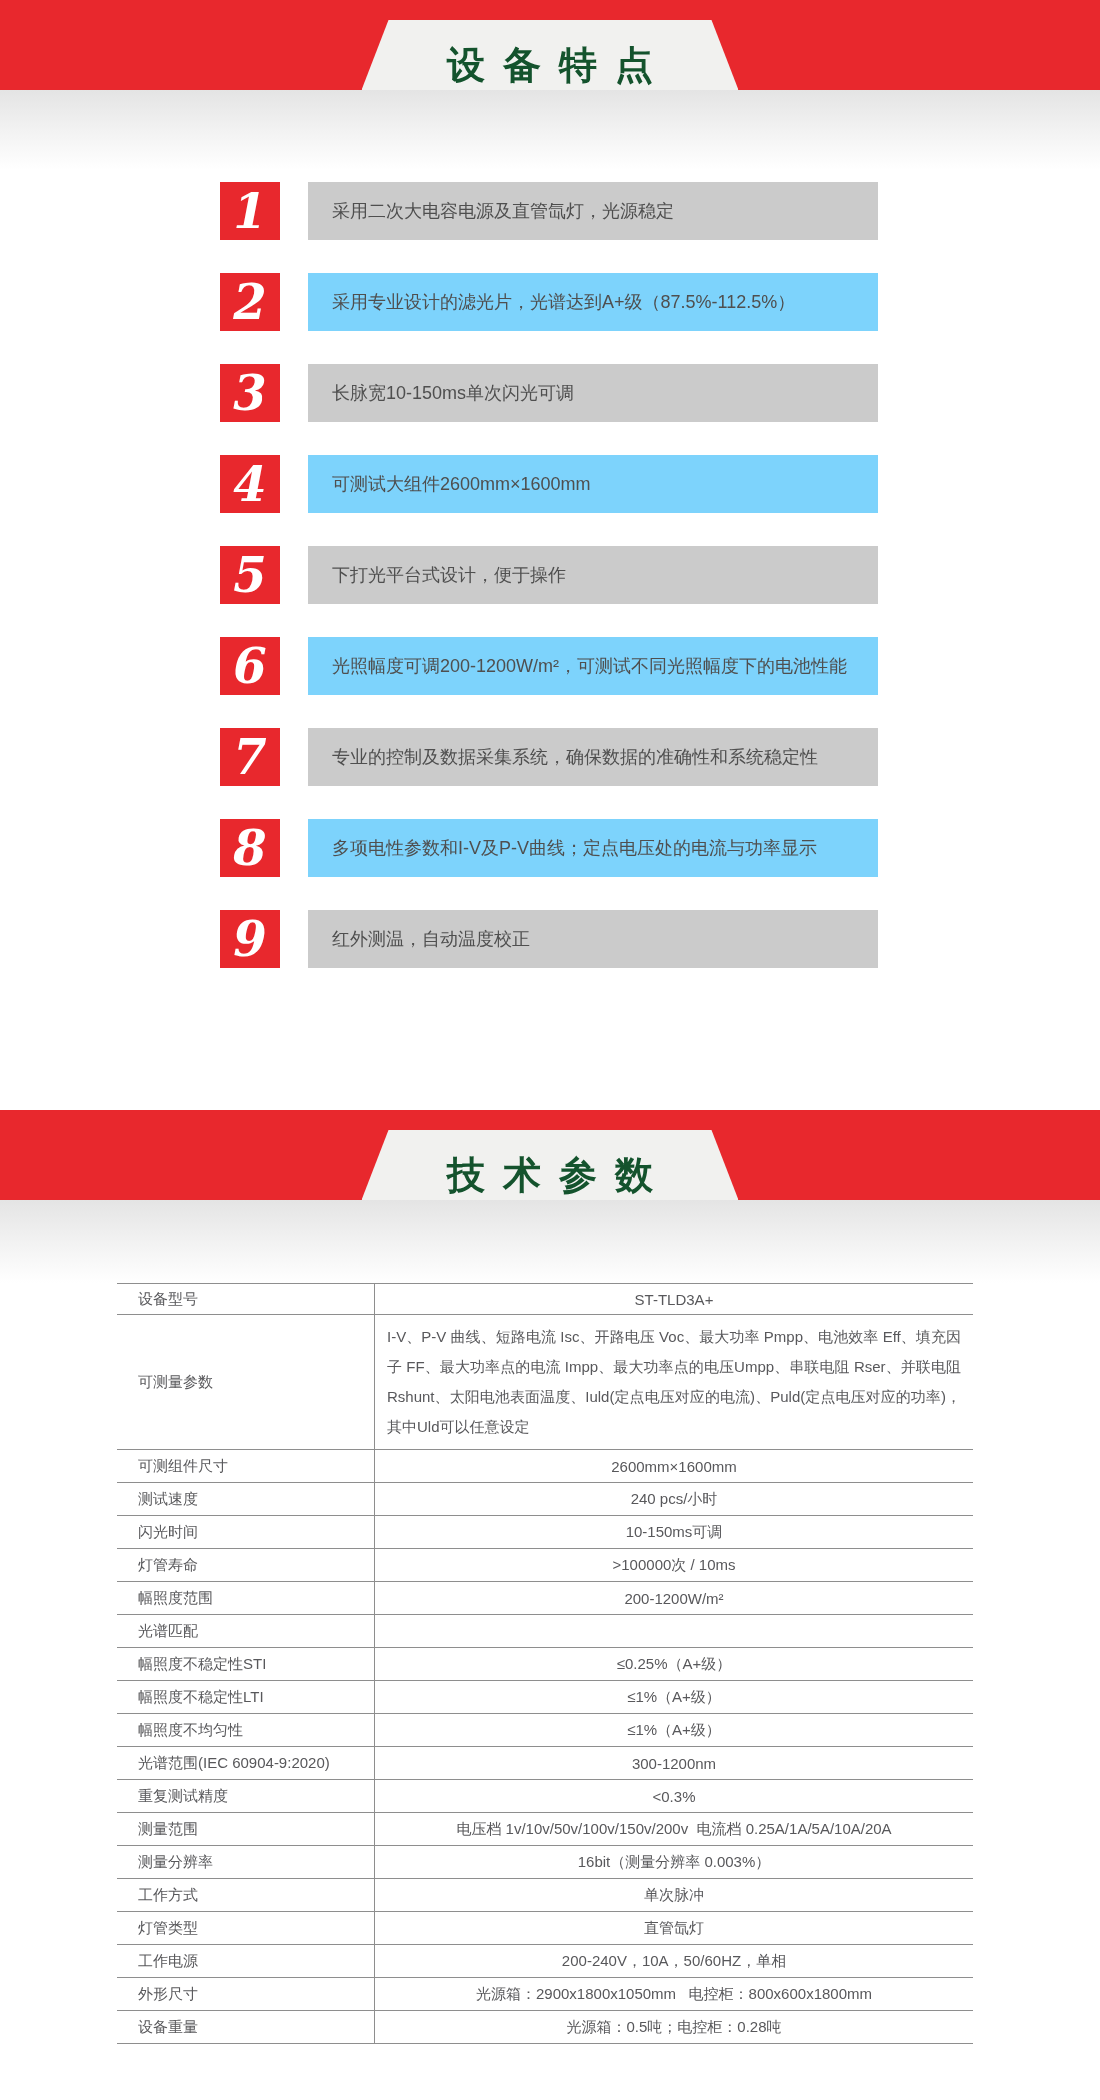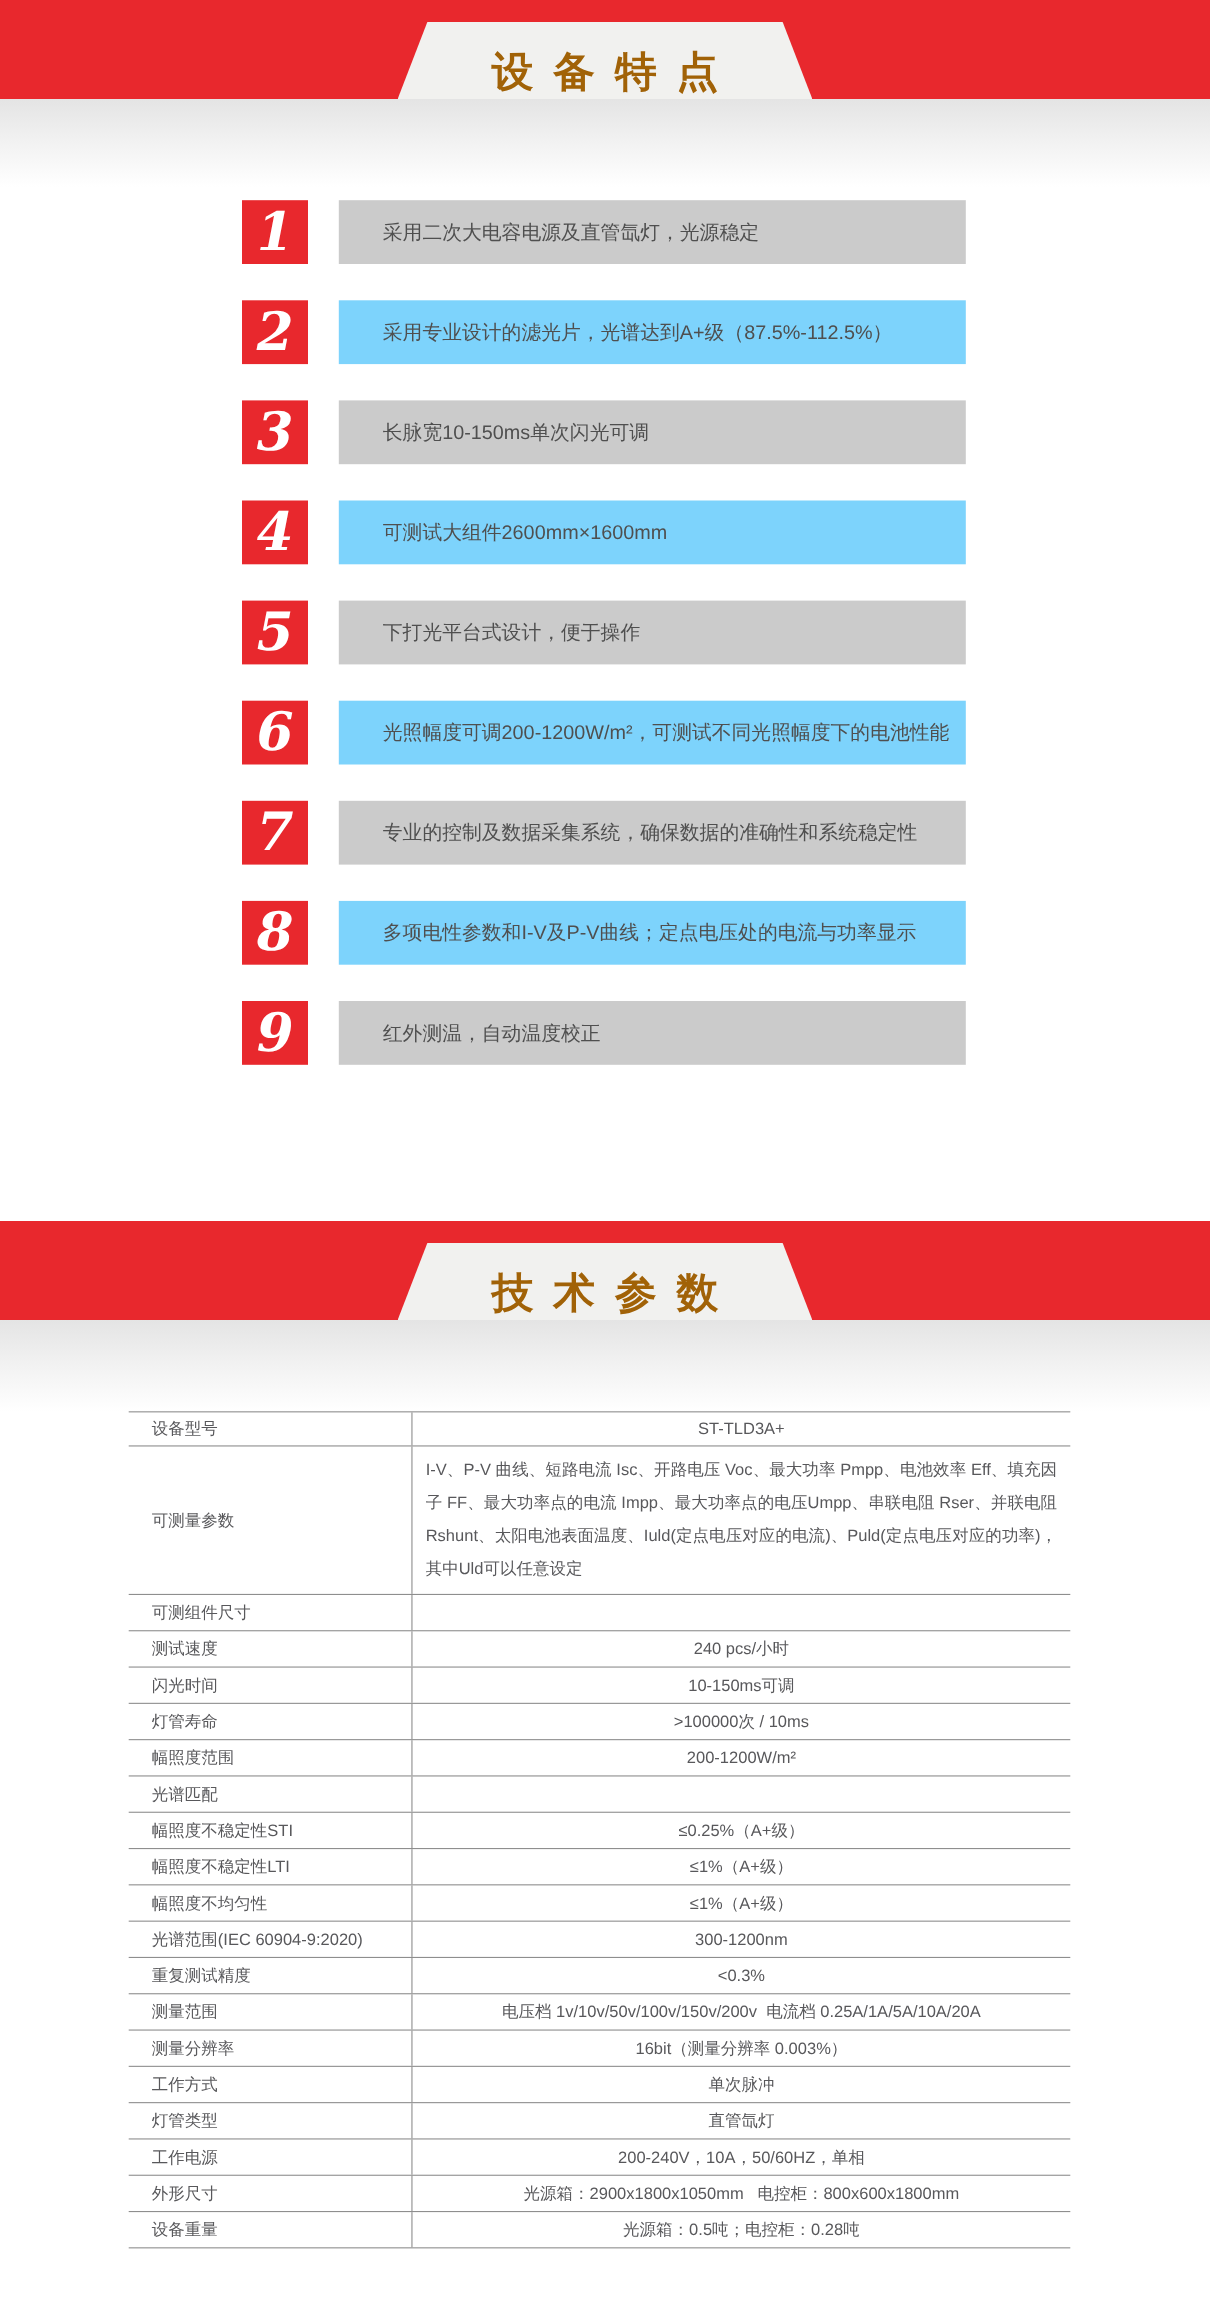--- a/index.html
+++ b/index.html
@@ -21,21 +21,21 @@
     position:absolute;
     top:20px; bottom:0;
     left:50%; transform:translateX(-50%);
     width:377px;
     background:#f1f1ef;
     clip-path:polygon(27px 0, 350px 0, 377px 100%, 0 100%);
     display:flex; align-items:center; justify-content:center;
     box-shadow:0 3px 6px rgba(0,0,0,0.10);
   }
   .section-title {
-    color:#a16207;
+    color:#14532d;
     font-size:38px;
     font-weight:bold;
     letter-spacing:18px;
     padding-left:18px;
     white-space:nowrap;
     margin-top:20px;
   }
   .fade {
     height:80px;
     background:linear-gradient(180deg,#e4e4e4 0%,#f2f2f2 50%,#ffffff 100%);
@@ -59,21 +59,21 @@
     font-weight:bold;
     font-size:48px;
     display:flex; align-items:center; justify-content:center;
     margin-right:28px;
     flex:0 0 auto;
   }
   .featbar {
     width:570px; height:58px;
     box-sizing:border-box;
     display:flex; align-items:center;
-    padding-left:40px;
+    padding-left:24px;
     font-size:18px;
     color:#4f4f4f;
   }
   .featbar.dark  { background:#cbcbcb; }
   .featbar.light { background:#7dd3fc; }
 
   
   .specs-section { margin-top:142px;border-radius:22px; }
   .spec-table {
     margin-left:117px;
@@ -219,20 +219,21 @@
     <div class="spec-value">ST-TLD3A+</div>
   </div>
 
   <div class="spec-row row-multi">
     <div class="spec-label">可测量参数</div>
     <div class="spec-value">I-V、P-V 曲线、短路电流 Isc、开路电压 Voc、最大功率 Pmpp、电池效率 Eff、填充因子 FF、最大功率点的电流 Impp、最大功率点的电压Umpp、串联电阻 Rser、并联电阻 Rshunt、太阳电池表面温度、Iuld(定点电压对应的电流)、Puld(定点电压对应的功率)，其中Uld可以任意设定</div>
   </div>
 
   <div class="spec-row">
     <div class="spec-label">可测组件尺寸</div>
+    <div class="spec-value">2600mm×1600mm</div>
   </div>
 
   <div class="spec-row">
     <div class="spec-label">测试速度</div>
     <div class="spec-value">240 pcs/小时</div>
   </div>
 
   <div class="spec-row">
     <div class="spec-label">闪光时间</div>
     <div class="spec-value">10-150ms可调</div>

